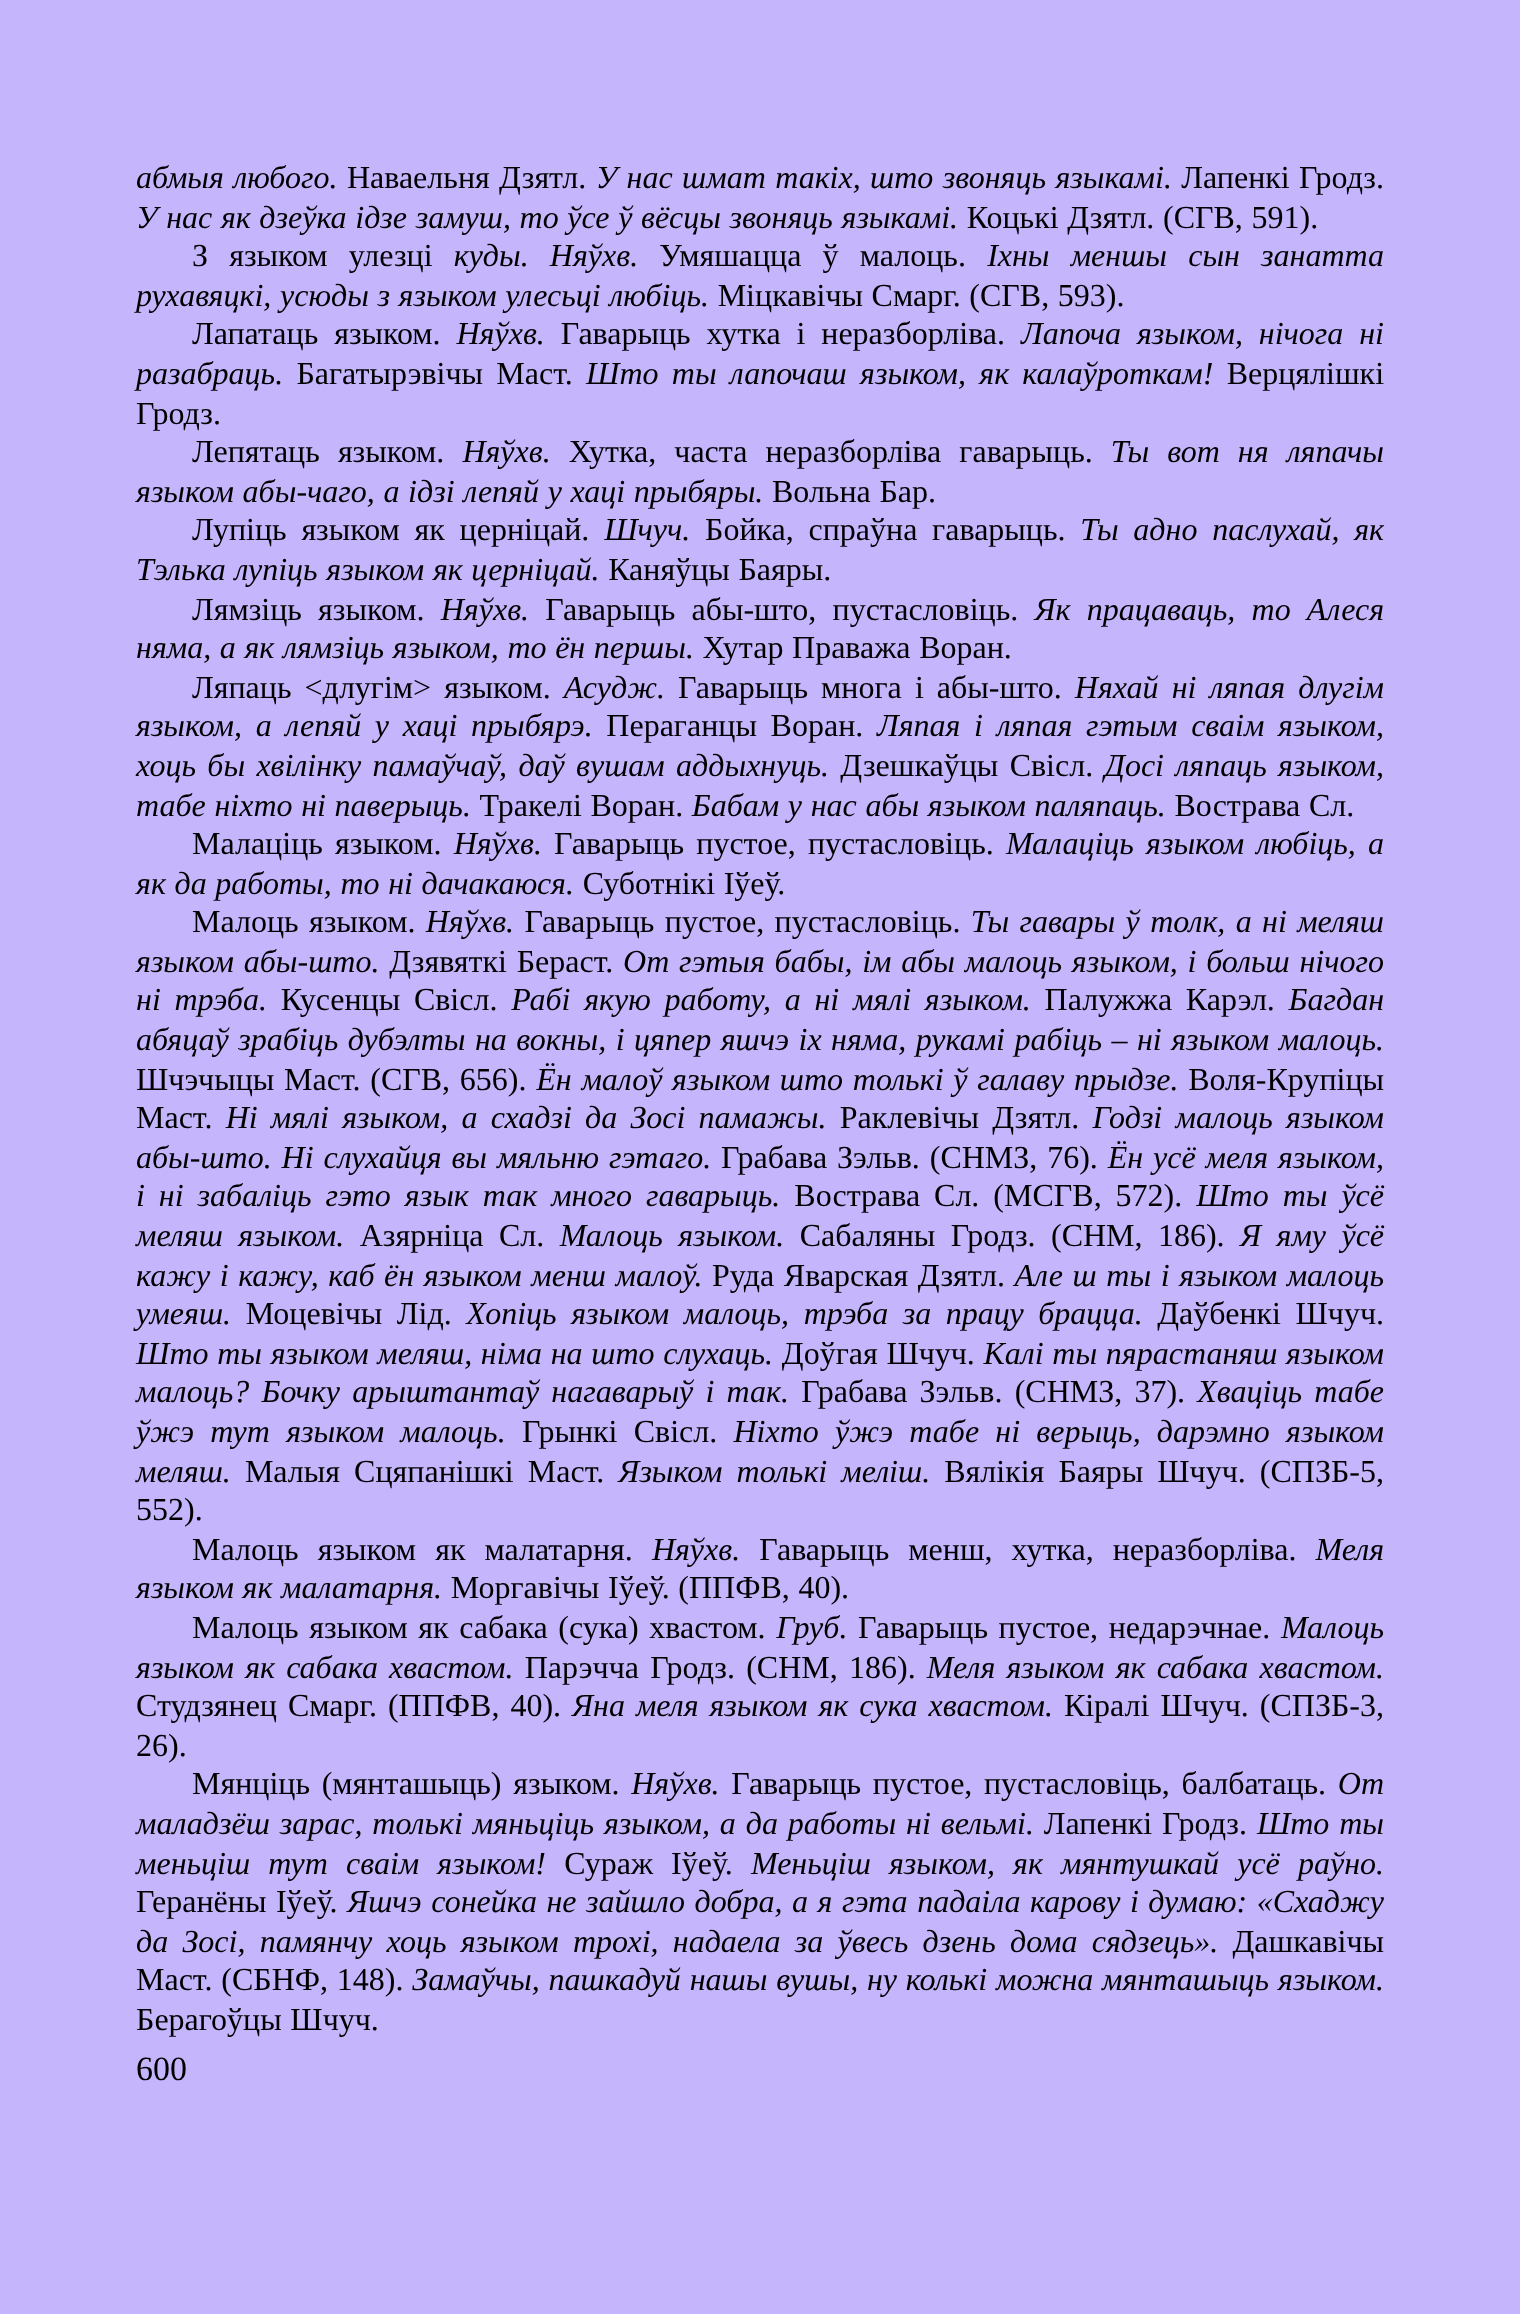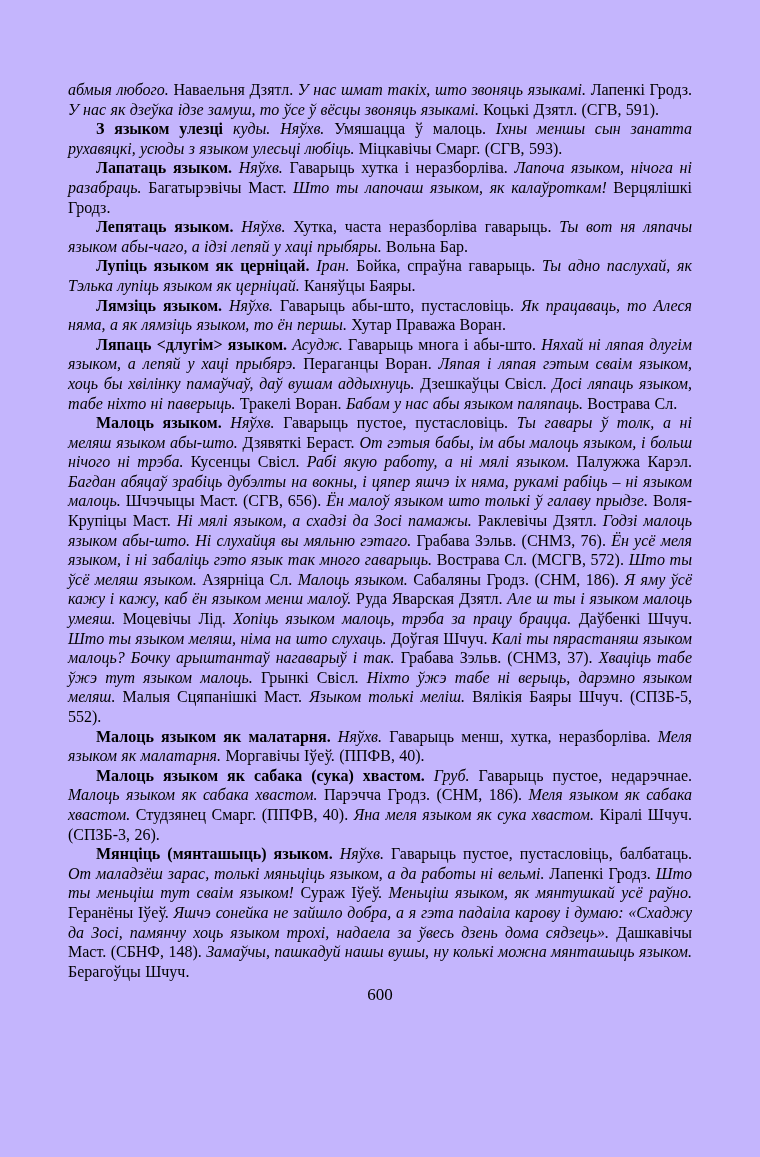--- a/index.html
+++ b/index.html
@@ -28,41 +28,41 @@
   .text-block p.para {
     margin: 0;
     font-size: 16px;
     line-height: 19.6px;
     text-align: justify;
     word-spacing: 0.02em;
   }
   .text-block p.para.indent {
     text-indent: 28px;
   }
-  .run-b { font-weight: bold; }
+  .run-b { font-weight: normal; }
   .run-i { font-style: italic; }
   .run-n { font-style: normal; font-weight: normal; }
   .page-number {
     margin-top: 3px;
-    text-align: center;
     font-size: 17px;
     line-height: 22px;
   }
 </style>
 </head>
 <body>
 
 <div class="page">
   <div class="text-block">
       <p class="para"><span class="run-i">абмыя любого. </span><span class="run-n">Наваельня Дзятл. </span><span class="run-i">У нас шмат такіх, што звоняць языкамі. </span><span class="run-n">Лапенкі Гродз. </span><span class="run-i">У нас як дзеўка ідзе замуш, то ўсе ў вёсцы звоняць языкамі. </span><span class="run-n">Коцькі Дзятл. (СГВ, 591).</span></p>
       <p class="para indent"><span class="run-b">З языком улезці </span><span class="run-i">куды. Няўхв. </span><span class="run-n">Умяшацца ў малоць. </span><span class="run-i">Іхны меншы сын занатта рухавяцкі, усюды з языком улесьці любіць. </span><span class="run-n">Міцкавічы Смарг. (СГВ, 593).</span></p>
       <p class="para indent"><span class="run-b">Лапатаць языком. </span><span class="run-i">Няўхв. </span><span class="run-n">Гаварыць хутка і неразборліва. </span><span class="run-i">Лапоча языком, нічога ні разабраць. </span><span class="run-n">Багатырэвічы Маст. </span><span class="run-i">Што ты лапочаш языком, як калаўроткам! </span><span class="run-n">Верцялішкі Гродз.</span></p>
       <p class="para indent"><span class="run-b">Лепятаць языком. </span><span class="run-i">Няўхв. </span><span class="run-n">Хутка, часта неразборліва гаварыць. </span><span class="run-i">Ты вот ня ляпачы языком абы-чаго, а ідзі лепяй у хаці прыбяры. </span><span class="run-n">Вольна Бар.</span></p>
-      <p class="para indent"><span class="run-b">Лупіць языком як церніцай. </span><span class="run-i">Іран. </span><span class="run-n">Бойка, спраўна гаварыць. </span><span class="run-i">Ты адно паслухай, як Тэлька лупіць языком як церніцай. </span><span class="run-n">Каняўцы Баяры.</span></p>
+      <p class="para indent"><span class="run-b">Лупіць языком як церніцай. </span><span class="run-i">Шчуч. </span><span class="run-n">Бойка, спраўна гаварыць. </span><span class="run-i">Ты адно паслухай, як Тэлька лупіць языком як церніцай. </span><span class="run-n">Каняўцы Баяры.</span></p>
       <p class="para indent"><span class="run-b">Лямзіць языком. </span><span class="run-i">Няўхв. </span><span class="run-n">Гаварыць абы-што, пустасловіць. </span><span class="run-i">Як працаваць, то Алеся няма, а як лямзіць языком, то ён першы. </span><span class="run-n">Хутар Праважа Воран.</span></p>
       <p class="para indent"><span class="run-b">Ляпаць &lt;длугім&gt; языком. </span><span class="run-i">Асудж. </span><span class="run-n">Гаварыць многа і абы-што. </span><span class="run-i">Няхай ні ляпая длугім языком, а лепяй у хаці прыбярэ. </span><span class="run-n">Пераганцы Воран. </span><span class="run-i">Ляпая і ляпая гэтым сваім языком, хоць бы хвілінку памаўчаў, даў вушам аддыхнуць. </span><span class="run-n">Дзешкаўцы Свісл. </span><span class="run-i">Досі ляпаць языком, табе ніхто ні паверыць. </span><span class="run-n">Тракелі Воран. </span><span class="run-i">Бабам у нас абы языком паляпаць. </span><span class="run-n">Вострава Сл.</span></p>
+      <p class="para indent"><span class="run-b">Малаціць языком. </span><span class="run-i">Няўхв. </span><span class="run-n">Гаварыць пустое, пустасловіць. </span><span class="run-i">Малаціць языком любіць, а як да работы, то ні дачакаюся. </span><span class="run-n">Суботнікі Іўеў.</span></p>
       <p class="para indent"><span class="run-b">Малоць языком. </span><span class="run-i">Няўхв. </span><span class="run-n">Гаварыць пустое, пустасловіць. </span><span class="run-i">Ты гавары ў толк, а ні меляш языком абы-што. </span><span class="run-n">Дзявяткі Бераст. </span><span class="run-i">От гэтыя бабы, ім абы малоць языком, і больш нічого ні трэба. </span><span class="run-n">Кусенцы Свісл. </span><span class="run-i">Рабі якую работу, а ні мялі языком. </span><span class="run-n">Палужжа Карэл. </span><span class="run-i">Багдан абяцаў зрабіць дубэлты на вокны, і цяпер яшчэ іх няма, рукамі рабіць – ні языком малоць. </span><span class="run-n">Шчэчыцы Маст. (СГВ, 656). </span><span class="run-i">Ён малоў языком што толькі ў галаву прыдзе. </span><span class="run-n">Воля-Крупіцы Маст. </span><span class="run-i">Ні мялі языком, а схадзі да Зосі памажы. </span><span class="run-n">Раклевічы Дзятл. </span><span class="run-i">Годзі малоць языком абы-што. Ні слухайця вы мяльню гэтаго. </span><span class="run-n">Грабава Зэльв. (СНМЗ, 76). </span><span class="run-i">Ён усё меля языком, і ні забаліць гэто язык так много гаварыць. </span><span class="run-n">Вострава Сл. (МСГВ, 572). </span><span class="run-i">Што ты ўсё меляш языком. </span><span class="run-n">Азярніца Сл. </span><span class="run-i">Малоць языком. </span><span class="run-n">Сабаляны Гродз. (СНМ, 186). </span><span class="run-i">Я яму ўсё кажу і кажу, каб ён языком менш малоў. </span><span class="run-n">Руда Яварская Дзятл. </span><span class="run-i">Але ш ты і языком малоць умеяш. </span><span class="run-n">Моцевічы Лід. </span><span class="run-i">Хопіць языком малоць, трэба за працу брацца. </span><span class="run-n">Даўбенкі Шчуч. </span><span class="run-i">Што ты языком меляш, німа на што слухаць. </span><span class="run-n">Доўгая Шчуч. </span><span class="run-i">Калі ты пярастаняш языком малоць? Бочку арыштантаў нагаварыў і так. </span><span class="run-n">Грабава Зэльв. (СНМЗ, 37). </span><span class="run-i">Хваціць табе ўжэ тут языком малоць. </span><span class="run-n">Грынкі Свісл. </span><span class="run-i">Ніхто ўжэ табе ні верыць, дарэмно языком меляш. </span><span class="run-n">Малыя Сцяпанішкі Маст. </span><span class="run-i">Языком толькі меліш. </span><span class="run-n">Вялікія Баяры Шчуч. (СПЗБ-5, 552).</span></p>
       <p class="para indent"><span class="run-b">Малоць языком як малатарня. </span><span class="run-i">Няўхв. </span><span class="run-n">Гаварыць менш, хутка, неразборліва. </span><span class="run-i">Меля языком як малатарня. </span><span class="run-n">Моргавічы Іўеў. (ППФВ, 40).</span></p>
       <p class="para indent"><span class="run-b">Малоць языком як сабака (сука) хвастом. </span><span class="run-i">Груб. </span><span class="run-n">Гаварыць пустое, недарэчнае. </span><span class="run-i">Малоць языком як сабака хвастом. </span><span class="run-n">Парэчча Гродз. (СНМ, 186). </span><span class="run-i">Меля языком як сабака хвастом. </span><span class="run-n">Студзянец Смарг. (ППФВ, 40). </span><span class="run-i">Яна меля языком як сука хвастом. </span><span class="run-n">Кіралі Шчуч. (СПЗБ-3, 26).</span></p>
       <p class="para indent"><span class="run-b">Мянціць (мянташыць) языком. </span><span class="run-i">Няўхв. </span><span class="run-n">Гаварыць пустое, пустасловіць, балбатаць. </span><span class="run-i">От маладзёш зарас, толькі мяньціць языком, а да работы ні вельмі. </span><span class="run-n">Лапенкі Гродз. </span><span class="run-i">Што ты меньціш тут сваім языком! </span><span class="run-n">Сураж Іўеў. </span><span class="run-i">Меньціш языком, як мянтушкай усё раўно. </span><span class="run-n">Геранёны Іўеў. </span><span class="run-i">Яшчэ сонейка не зайшло добра, а я гэта падаіла карову і думаю: «Схаджу да Зосі, памянчу хоць языком трохі, надаела за ўвесь дзень дома сядзець». </span><span class="run-n">Дашкавічы Маст. (СБНФ, 148). </span><span class="run-i">Замаўчы, пашкадуй нашы вушы, ну колькі можна мянташыць языком. </span><span class="run-n">Берагоўцы Шчуч.</span></p>
     </div>
   <div class="page-number">600</div>
 </div>
 
 </body></html>

